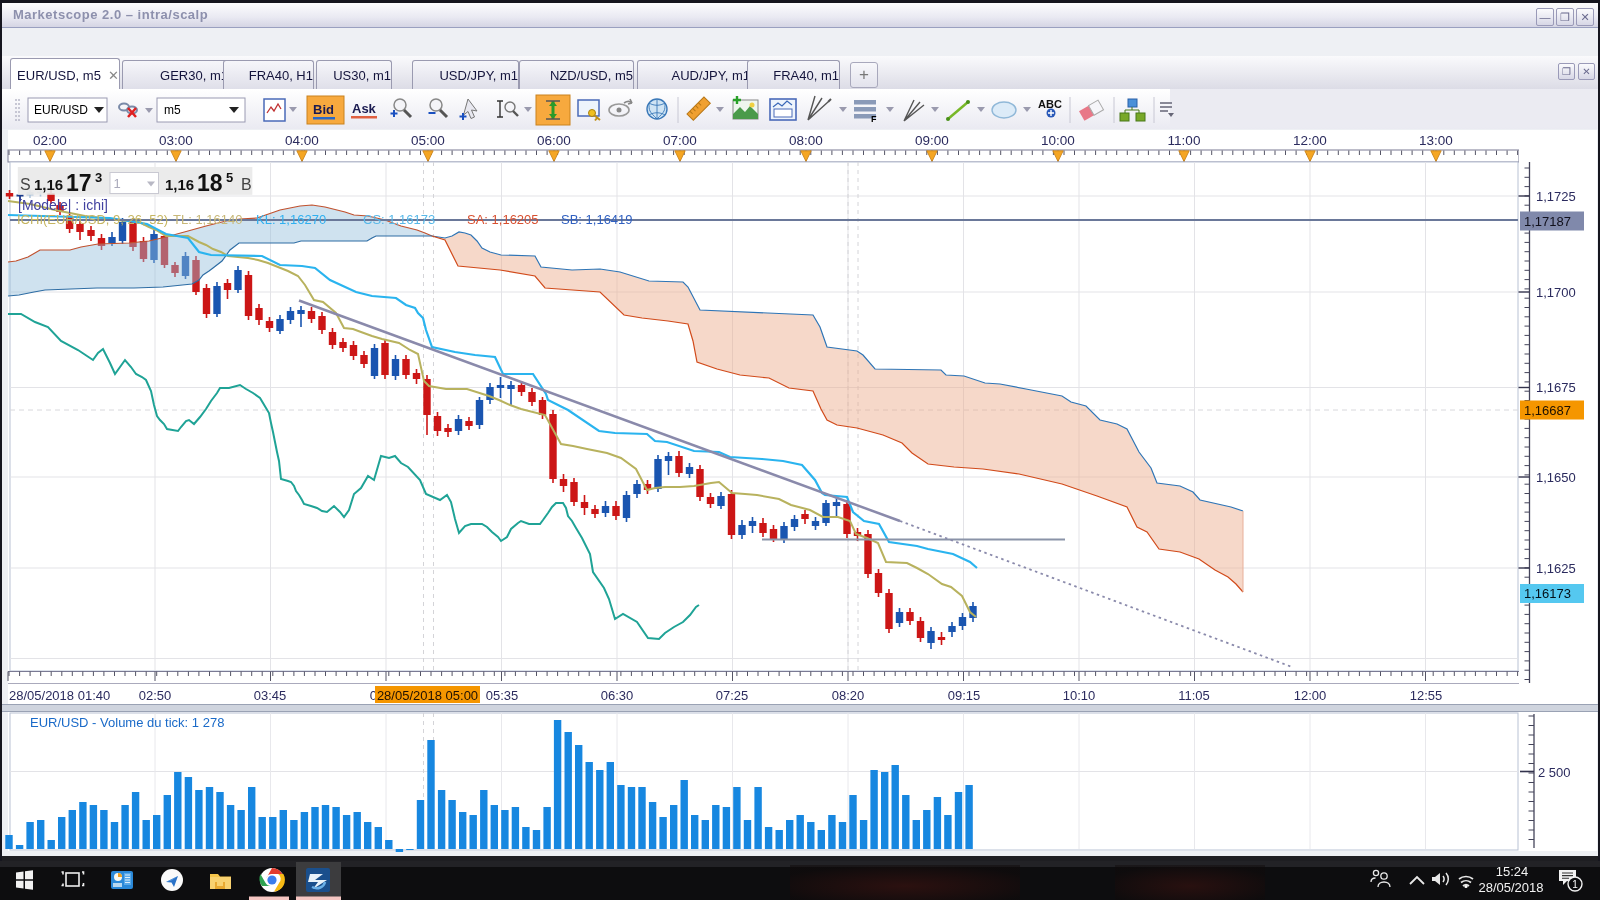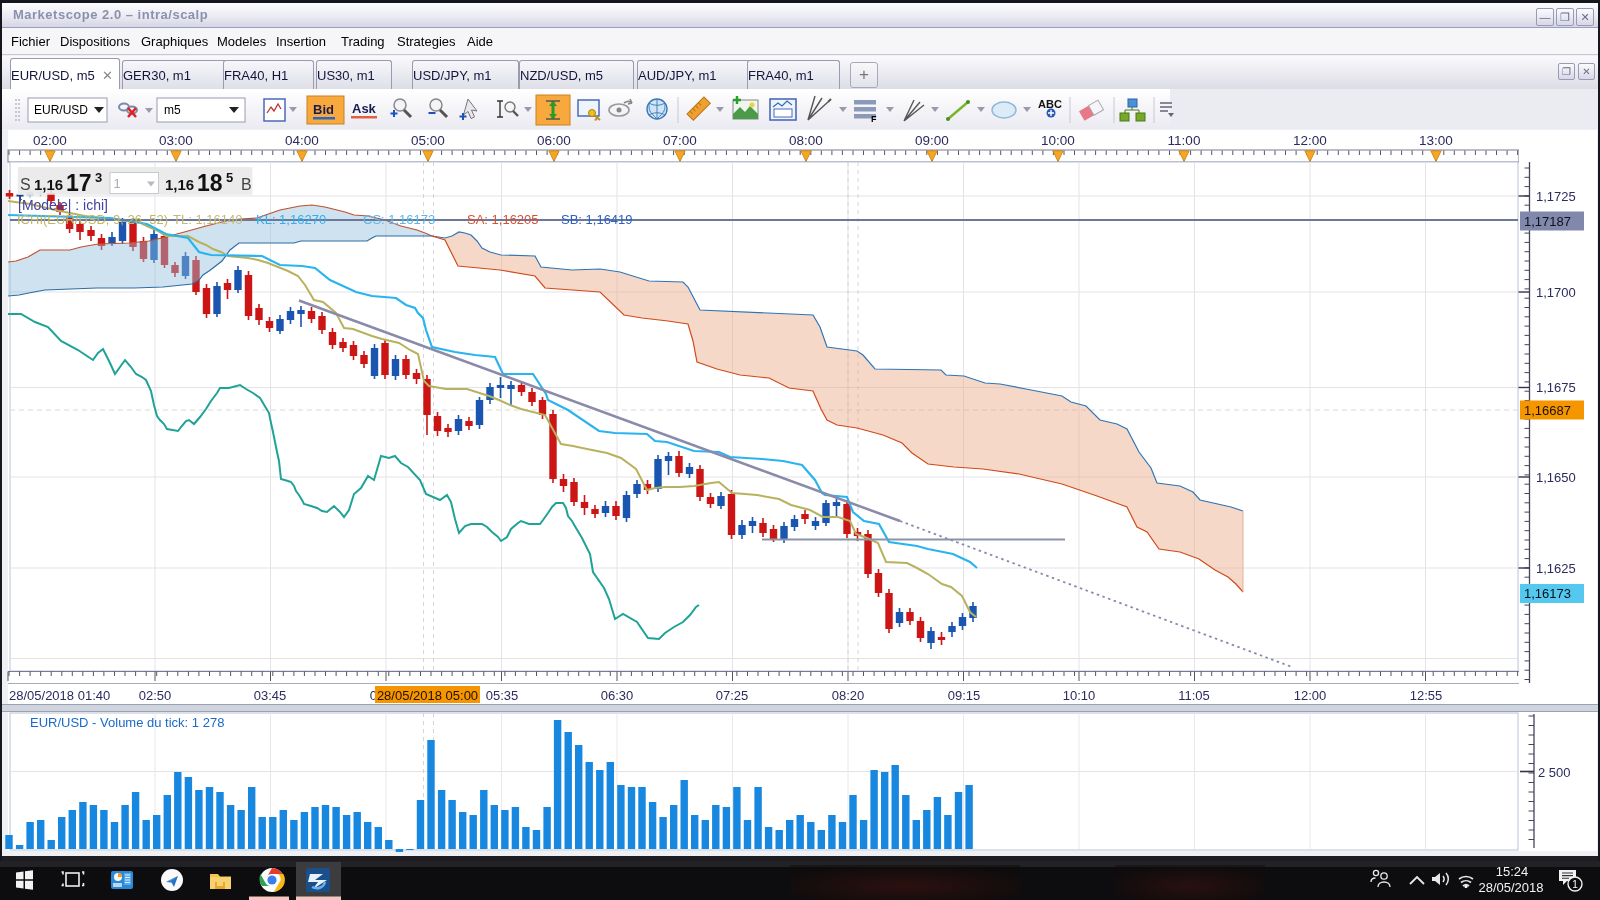--- a/index.html
+++ b/index.html
@@ -5,45 +5,35 @@
 #win{position:absolute;left:0;top:0;width:1600px;height:861px;background:#eef0f4}
 #edgeT{position:absolute;left:0;top:0;width:1600px;height:3px;background:#16161f;z-index:9}
 #edgeL{position:absolute;left:0;top:0;width:2px;height:861px;background:#16161f;z-index:9}
 #edgeR{position:absolute;left:1598px;top:0;width:2px;height:861px;background:#16161f;z-index:9}
 #titlebar{position:absolute;left:2px;top:3px;width:1596px;height:25px;background:linear-gradient(#fdfdfe,#e9e9f2 60%,#d5d5e4);border-bottom:1px solid #9aa0c0}
 #title{position:absolute;left:11px;top:4px;font-size:13px;font-weight:bold;color:#8d90ad;letter-spacing:0.5px}
 .wbtn{position:absolute;top:5px;width:18px;height:18px;background:linear-gradient(#fbfbfd,#d7d7e6);border:1px solid #9a9ab8;border-radius:2px;color:#6a6a8e;font-size:11px;text-align:center;line-height:16px}
 #menubar{position:absolute;left:2px;top:28px;width:1596px;height:27px;background:#f6f6f9;border-bottom:1px solid #c8c8d4}
 .menu{position:absolute;top:6px;font-size:13px;color:#000}
 #tabbar{position:absolute;left:2px;top:56px;width:1596px;height:33px;background:linear-gradient(#fafafc,#dcdce6)}
-.tab{position:absolute;top:4px;height:29px;background:linear-gradient(#f6f6fa,#dfdfe9);border:1px solid #9a9ab0;border-bottom:none;border-radius:3px 3px 0 0;font-size:13px;color:#14143c;text-align:left;padding-top:7px}
+.tab{position:absolute;top:4px;height:29px;background:linear-gradient(#f6f6fa,#dfdfe9);border:1px solid #9a9ab0;border-bottom:none;border-radius:3px 3px 0 0;font-size:13px;color:#14143c;text-align:right;padding-top:7px}
 .tab.active{background:#ffffff;top:2px;height:31px;padding-top:9px;z-index:3}
 #toolbar{position:absolute;left:2px;top:89px;width:1596px;height:52px;background:linear-gradient(#ffffff,#e4e4ee);border-bottom:1px solid #b4b4c4}
 #chartwrap{position:absolute;left:2px;top:129px;width:1596px;height:722px;background:#fff}
 #taskbar{position:absolute;left:0;top:861px;width:1600px;height:39px;background:#101010}
 </style></head><body>
 <div id="win">
 <div id="edgeT"></div>
     <div id="edgeL"></div>
     <div id="edgeR"></div>
 <div id="titlebar">
  <div id="title">Marketscope 2.0 – intra/scalp</div>
  <div class="wbtn" style="left:1534px">—</div>
  <div class="wbtn" style="left:1554px">❐</div>
  <div class="wbtn" style="left:1574px">✕</div>
-</div>
-<div id="menubar">
- <span class="menu" style="left:9px">Fichier</span>
- <span class="menu" style="left:58px">Dispositions</span>
- <span class="menu" style="left:139px">Graphiques</span>
- <span class="menu" style="left:215px">Modeles</span>
- <span class="menu" style="left:274px">Insertion</span>
- <span class="menu" style="left:339px">Trading</span>
- <span class="menu" style="left:395px">Strategies</span>
- <span class="menu" style="left:465px">Aide</span>
 </div>
 <div id="tabbar">
  <div class="tab active" style="left:8px;width:110px">EUR/USD, m5&nbsp;&nbsp;<span style="color:#888">✕</span></div>
  <div class="tab" style="left:120px;width:107px">GER30, m1</div>
  <div class="tab" style="left:221px;width:91px">FRA40, H1</div>
  <div class="tab" style="left:314px;width:76px">US30, m1</div>
  <div class="tab" style="left:410px;width:107px">USD/JPY, m1</div>
  <div class="tab" style="left:517px;width:115px">NZD/USD, m5</div>
  <div class="tab" style="left:635px;width:114px">AUD/JPY, m1</div>
  <div class="tab" style="left:745px;width:93px">FRA40, m1</div>

